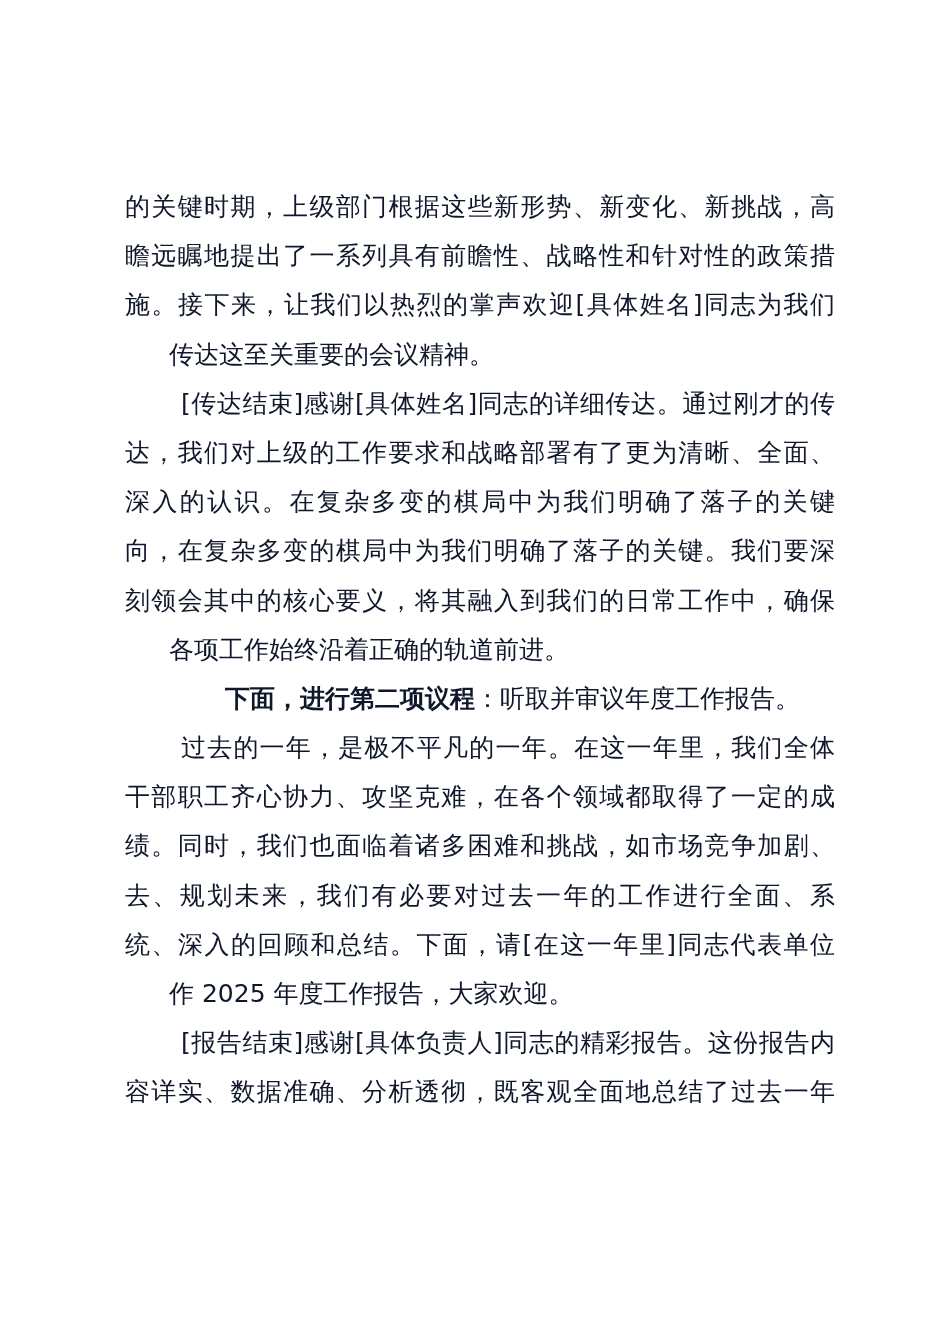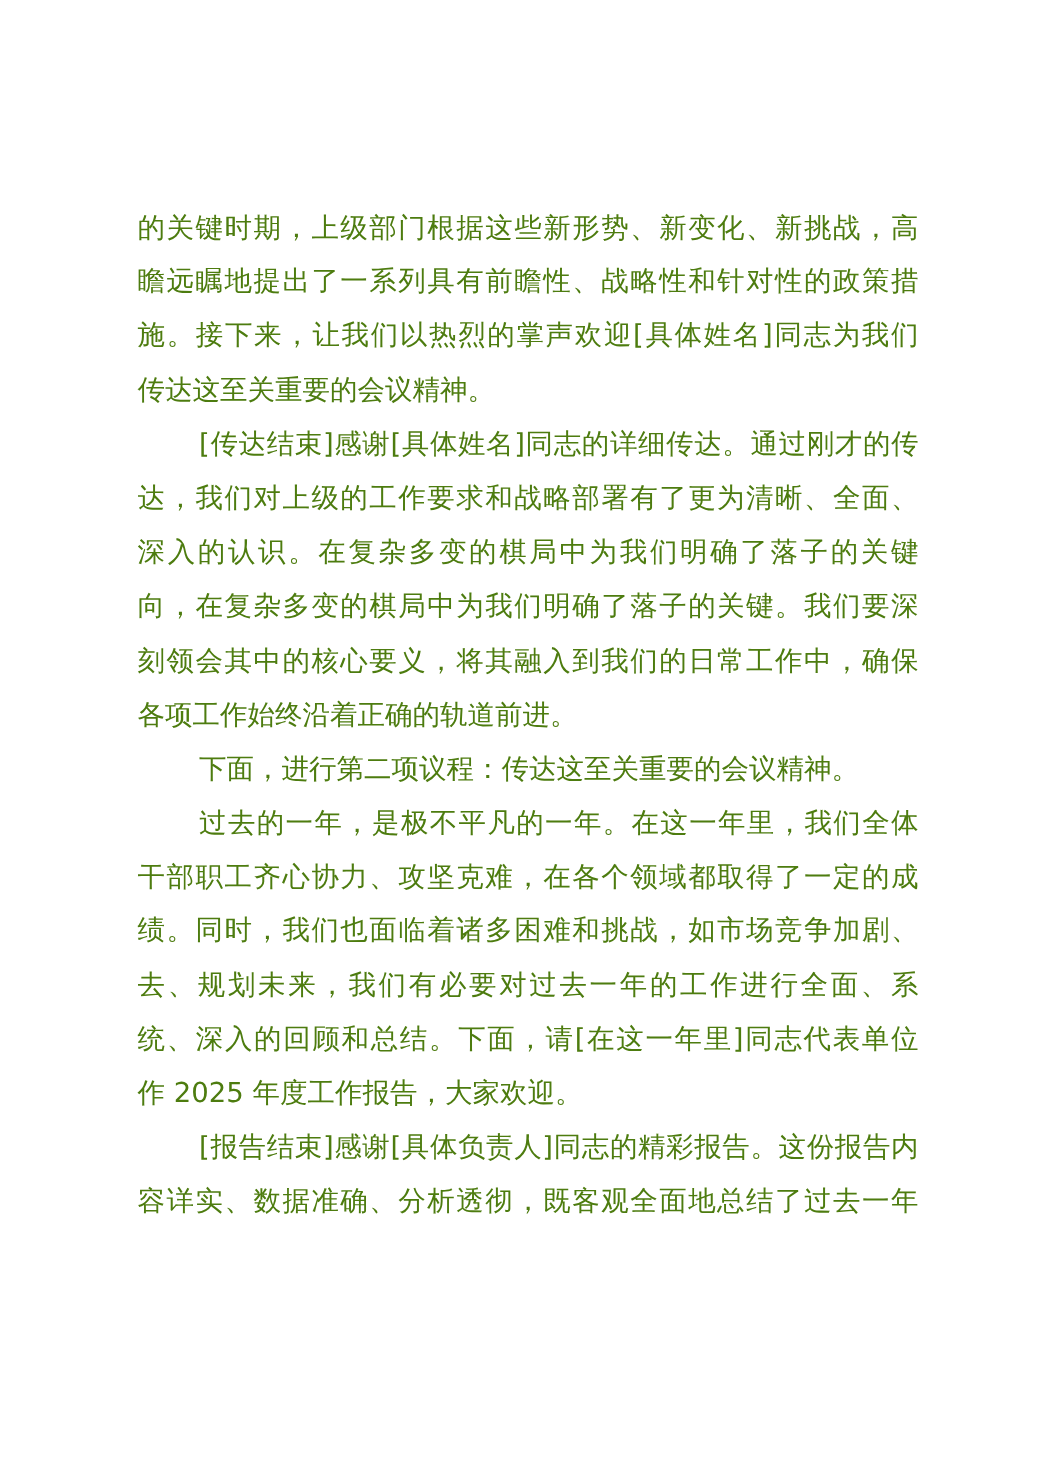--- a/index.html
+++ b/index.html
@@ -11,40 +11,41 @@
     width: 950px;
     height: 1344px;
     position: relative;
     overflow: hidden;
   }
   .page {
     position: absolute;
     left: 125px;
     top: 182px;
     width: 710px;
-    color: #4d7c0f;
+    color: #0f172a;
     font-family: "DejaVu Sans", "Liberation Sans", sans-serif;
     font-size: 25px;
     line-height: 49.2px;
   }
   .line {
     display: block;
     white-space: nowrap;
     text-align: justify;
     text-align-last: justify;
     height: 49.2px;
   }
   .line.last {
     text-align-last: left;
+    margin-left: 44px;
   }
   .indent {
     padding-left: 56px;
   }
   .bold {
-    font-weight: normal;
+    font-weight: bold;
   }
 </style>
 </head>
 <body>
 
 <div class="page">
 
   <div>
     <span class="line">的关键时期，上级部门根据这些新形势、新变化、新挑战，高</span>
     <span class="line">瞻远瞩地提出了一系列具有前瞻性、战略性和针对性的政策措</span>
@@ -55,21 +56,21 @@
   <div>
     <span class="line indent">[传达结束]感谢[具体姓名]同志的详细传达。通过刚才的传</span>
     <span class="line">达，我们对上级的工作要求和战略部署有了更为清晰、全面、</span>
     <span class="line">深入的认识。在复杂多变的棋局中为我们明确了落子的关键</span>
     <span class="line">向，在复杂多变的棋局中为我们明确了落子的关键。我们要深</span>
     <span class="line">刻领会其中的核心要义，将其融入到我们的日常工作中，确保</span>
     <span class="line last">各项工作始终沿着正确的轨道前进。</span>
   </div>
 
   <div>
-    <span class="line last indent"><span class="bold">下面，进行第二项议程</span><span>：传达这至关重要的会议精神。</span></span>
+    <span class="line last indent"><span class="bold">下面，进行第二项议程</span><span>：听取并审议年度工作报告。</span></span>
   </div>
 
   <div>
     <span class="line indent">过去的一年，是极不平凡的一年。在这一年里，我们全体</span>
     <span class="line">干部职工齐心协力、攻坚克难，在各个领域都取得了一定的成</span>
     <span class="line">绩。同时，我们也面临着诸多困难和挑战，如市场竞争加剧、</span>
     <span class="line">去、规划未来，我们有必要对过去一年的工作进行全面、系</span>
     <span class="line">统、深入的回顾和总结。下面，请[在这一年里]同志代表单位</span>
     <span class="line last">作 2025 年度工作报告，大家欢迎。</span>
   </div>

